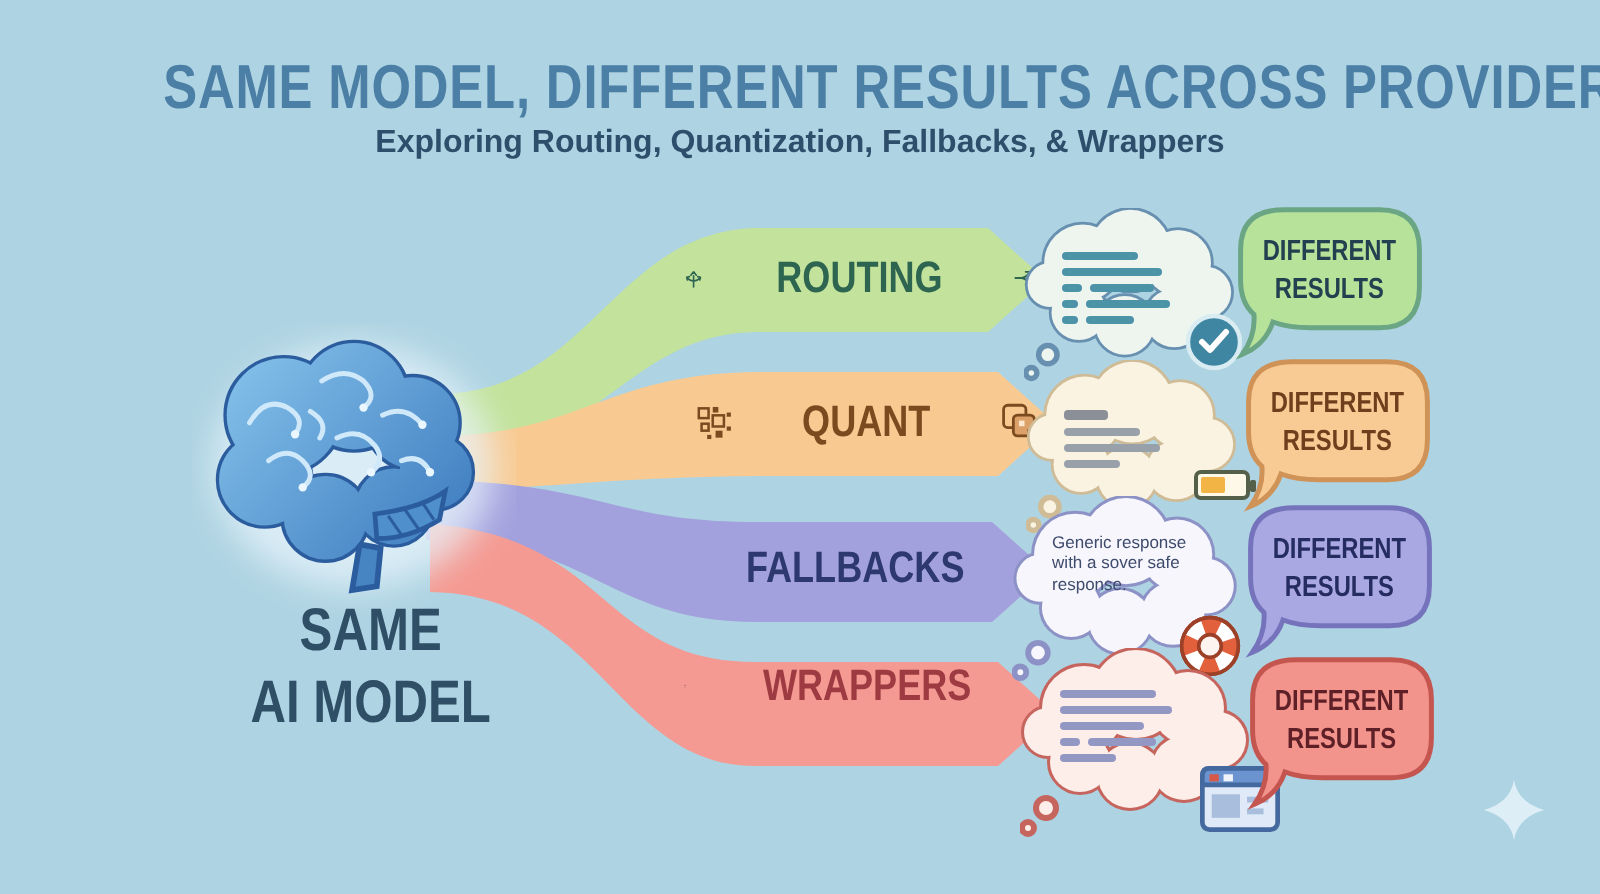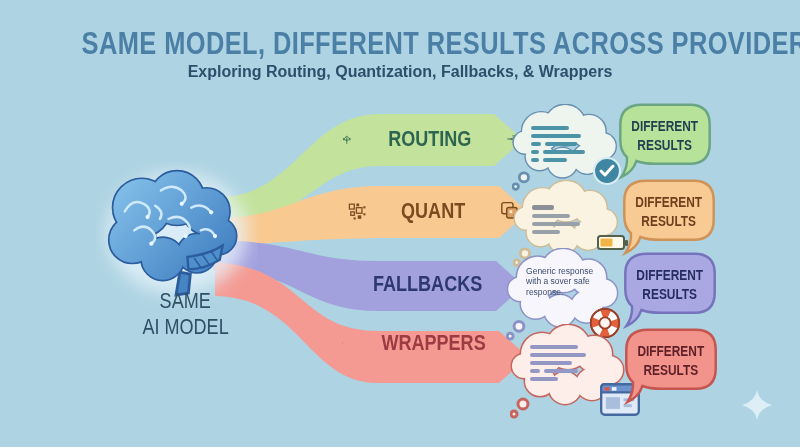--- a/index.html
+++ b/index.html
@@ -60,22 +60,22 @@
   .b4 path{fill:#f2938c;stroke:#c4564f;}
   .bubtext{
     position:absolute;left:10%;top:14%;width:80%;height:58%;
     display:flex;align-items:center;justify-content:center;text-align:center;
     font-size:14.5px;font-weight:bold;line-height:1.25;
   }
   .bt1{color:#22404f;} .bt2{color:#6f3f1d;} .bt3{color:#252c60;} .bt4{color:#5e1f26;}
 
   
   .brainlabel{
-    left:103px;top:288px;width:165px;text-align:center;
-    font-size:22px;font-weight:normal;color:#2e4f66;line-height:1.2;
+    left:103px;top:298px;width:165px;text-align:center;
+    font-size:30px;font-weight:bold;color:#2e4f66;line-height:1.2;
   }
 </style>
 </head>
 <body>
 
 <div class="abs title"><span class="cond">SAME MODEL, DIFFERENT RESULTS ACROSS PROVIDERS</span></div>
 <div class="abs subtitle">Exploring Routing, Quantization, Fallbacks, &amp; Wrappers</div>
 
 <svg class="abs underlay" width="800" height="447" viewBox="0 0 800 447">
   <path class="rib1" d="M 215,197 C 295,199 305,116 378,114 L 494,114 L 523,140 L 494,166 L 378,166 C 312,167 300,229 215,231 Z"></path>

